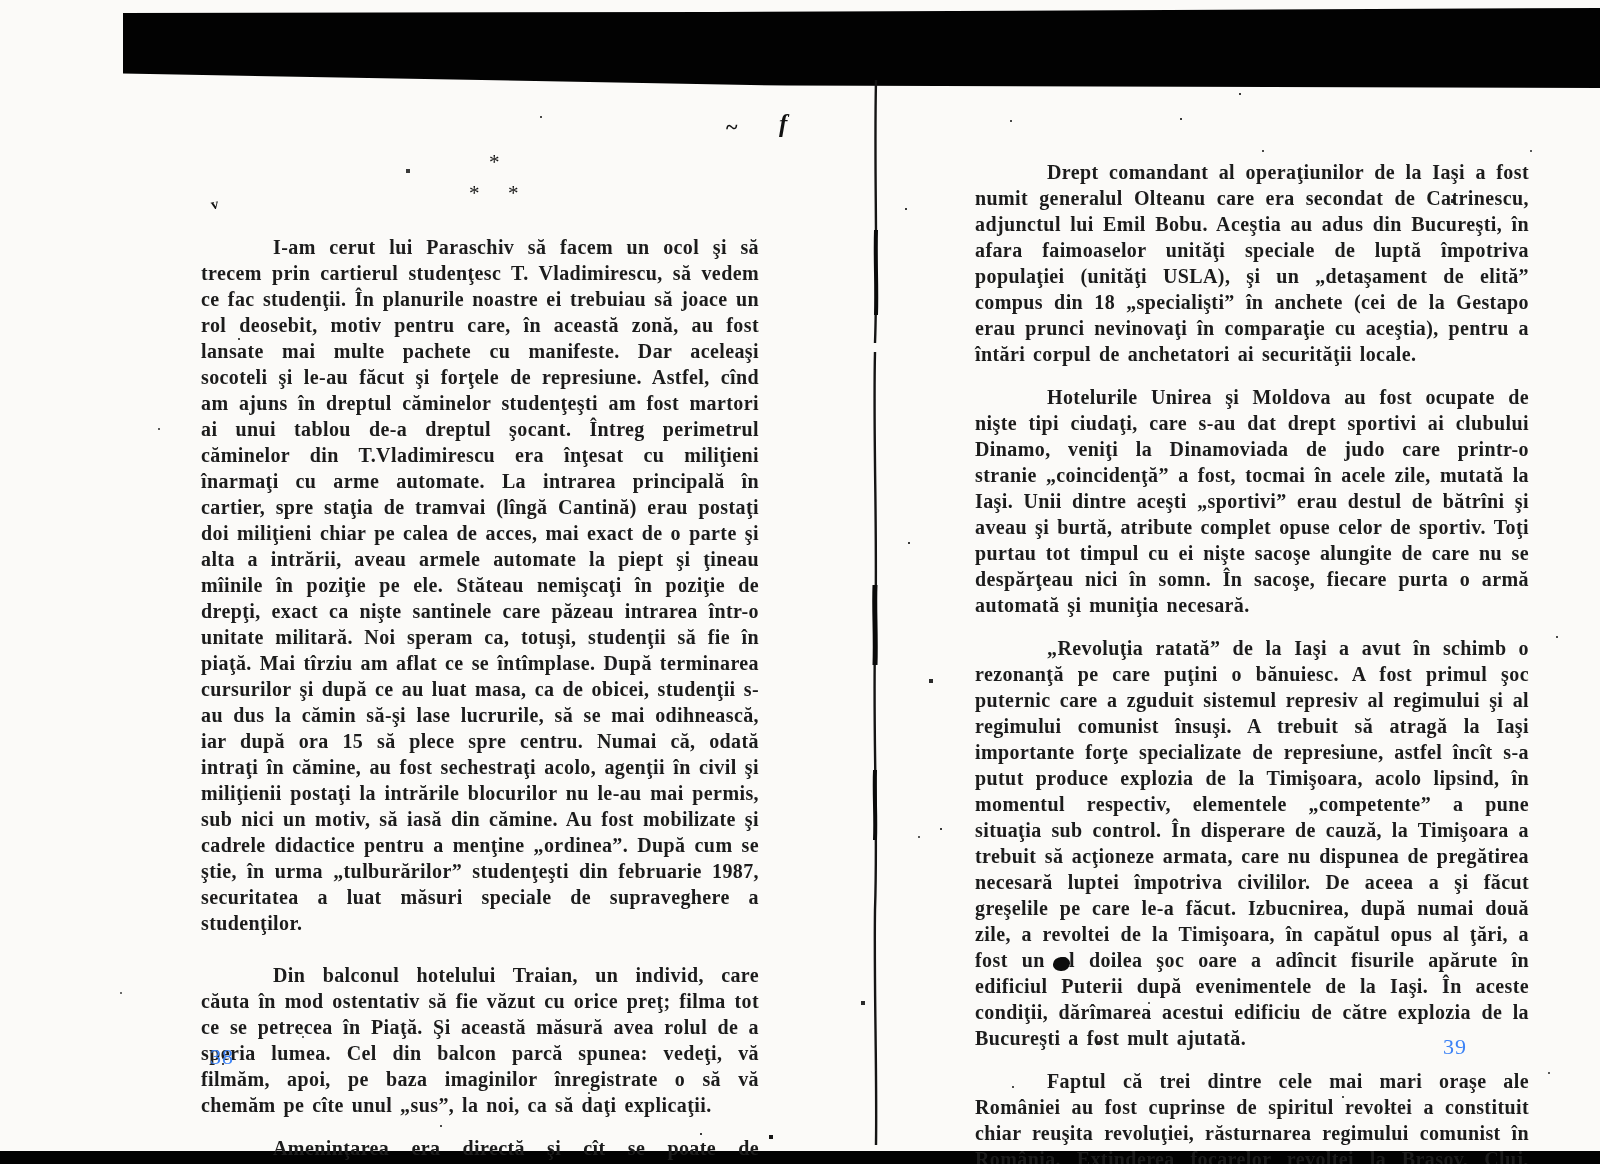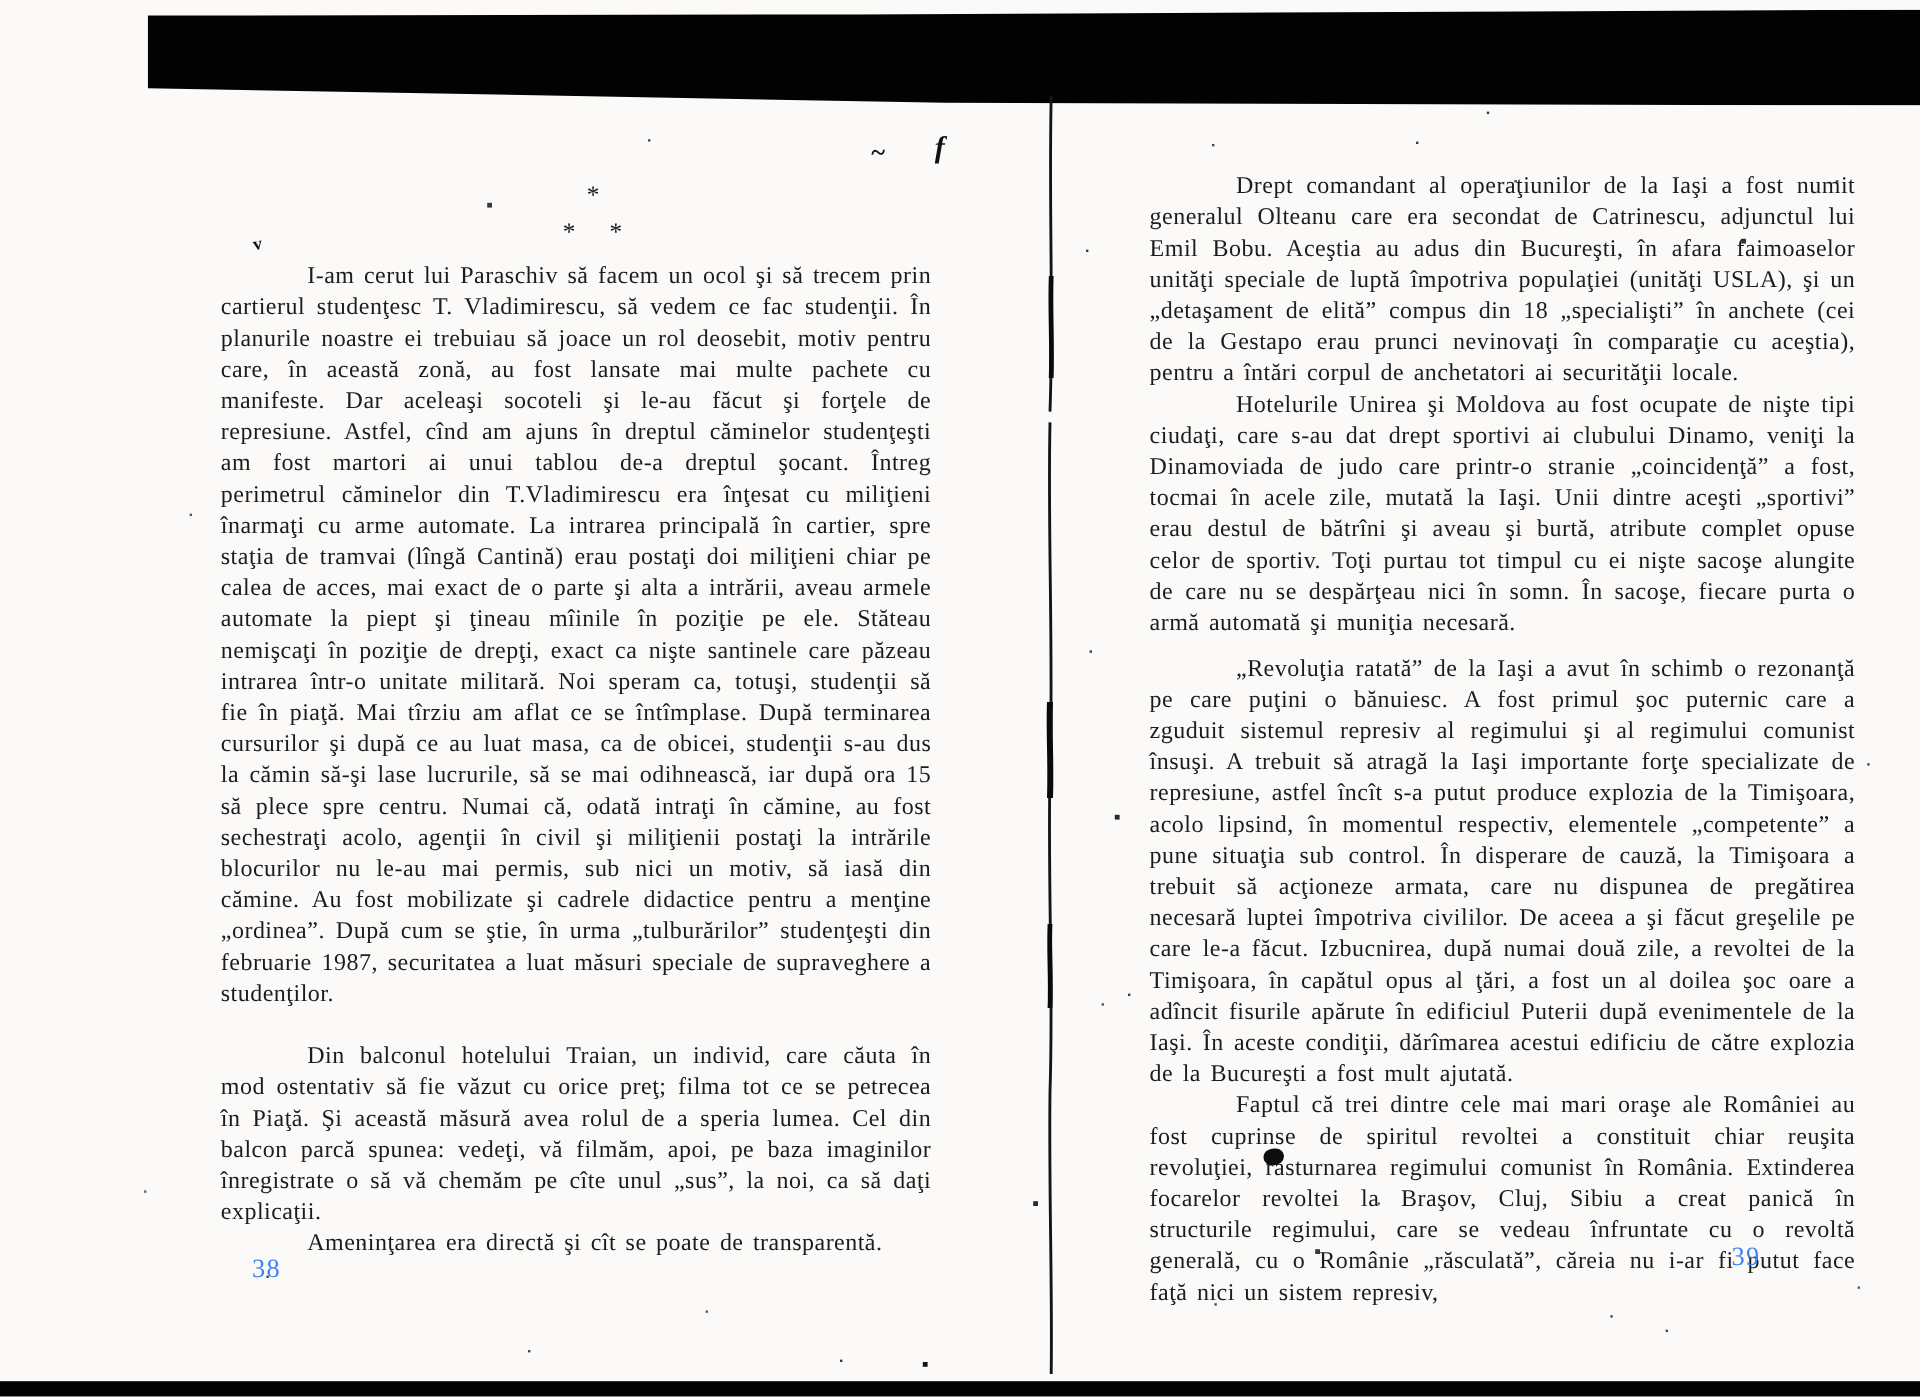--- a/index.html
+++ b/index.html
@@ -12,21 +12,21 @@
   .top-bar{
     position:absolute;left:123px;top:8px;width:1477px;height:80px;background:#020202;
     clip-path:polygon(0 5px,40% 4px,100% 0,100% 100%,45% 97%,0 82%);
   }
   .bottom-bar{position:absolute;left:0;top:1151px;width:1600px;height:13px;background:#020202;}
   
   .gutter{position:absolute;left:862px;top:80px;}
   
   .page{position:absolute;text-align:justify;font-size:20px;line-height:26px;
         letter-spacing:0.4px;word-spacing:2.5px;}
-  .page p{margin:0;text-indent:72px;}
+  .page p{margin:17px;text-indent:72px;font-weight:bold;}
   .page-left{left:184px;top:217px;width:592px;}
   .page-right{left:958px;top:142px;width:588px;}
   .gap-above{margin-top:26px !important;}
   .gap-above-sm{margin-top:12px !important;}
   
   .ast{position:absolute;font-size:21px;color:#151515;}
   .ast-1{left:489px;top:150px;}
   .ast-2{left:469px;top:181px;}
   .ast-3{left:508px;top:181px;}
   

